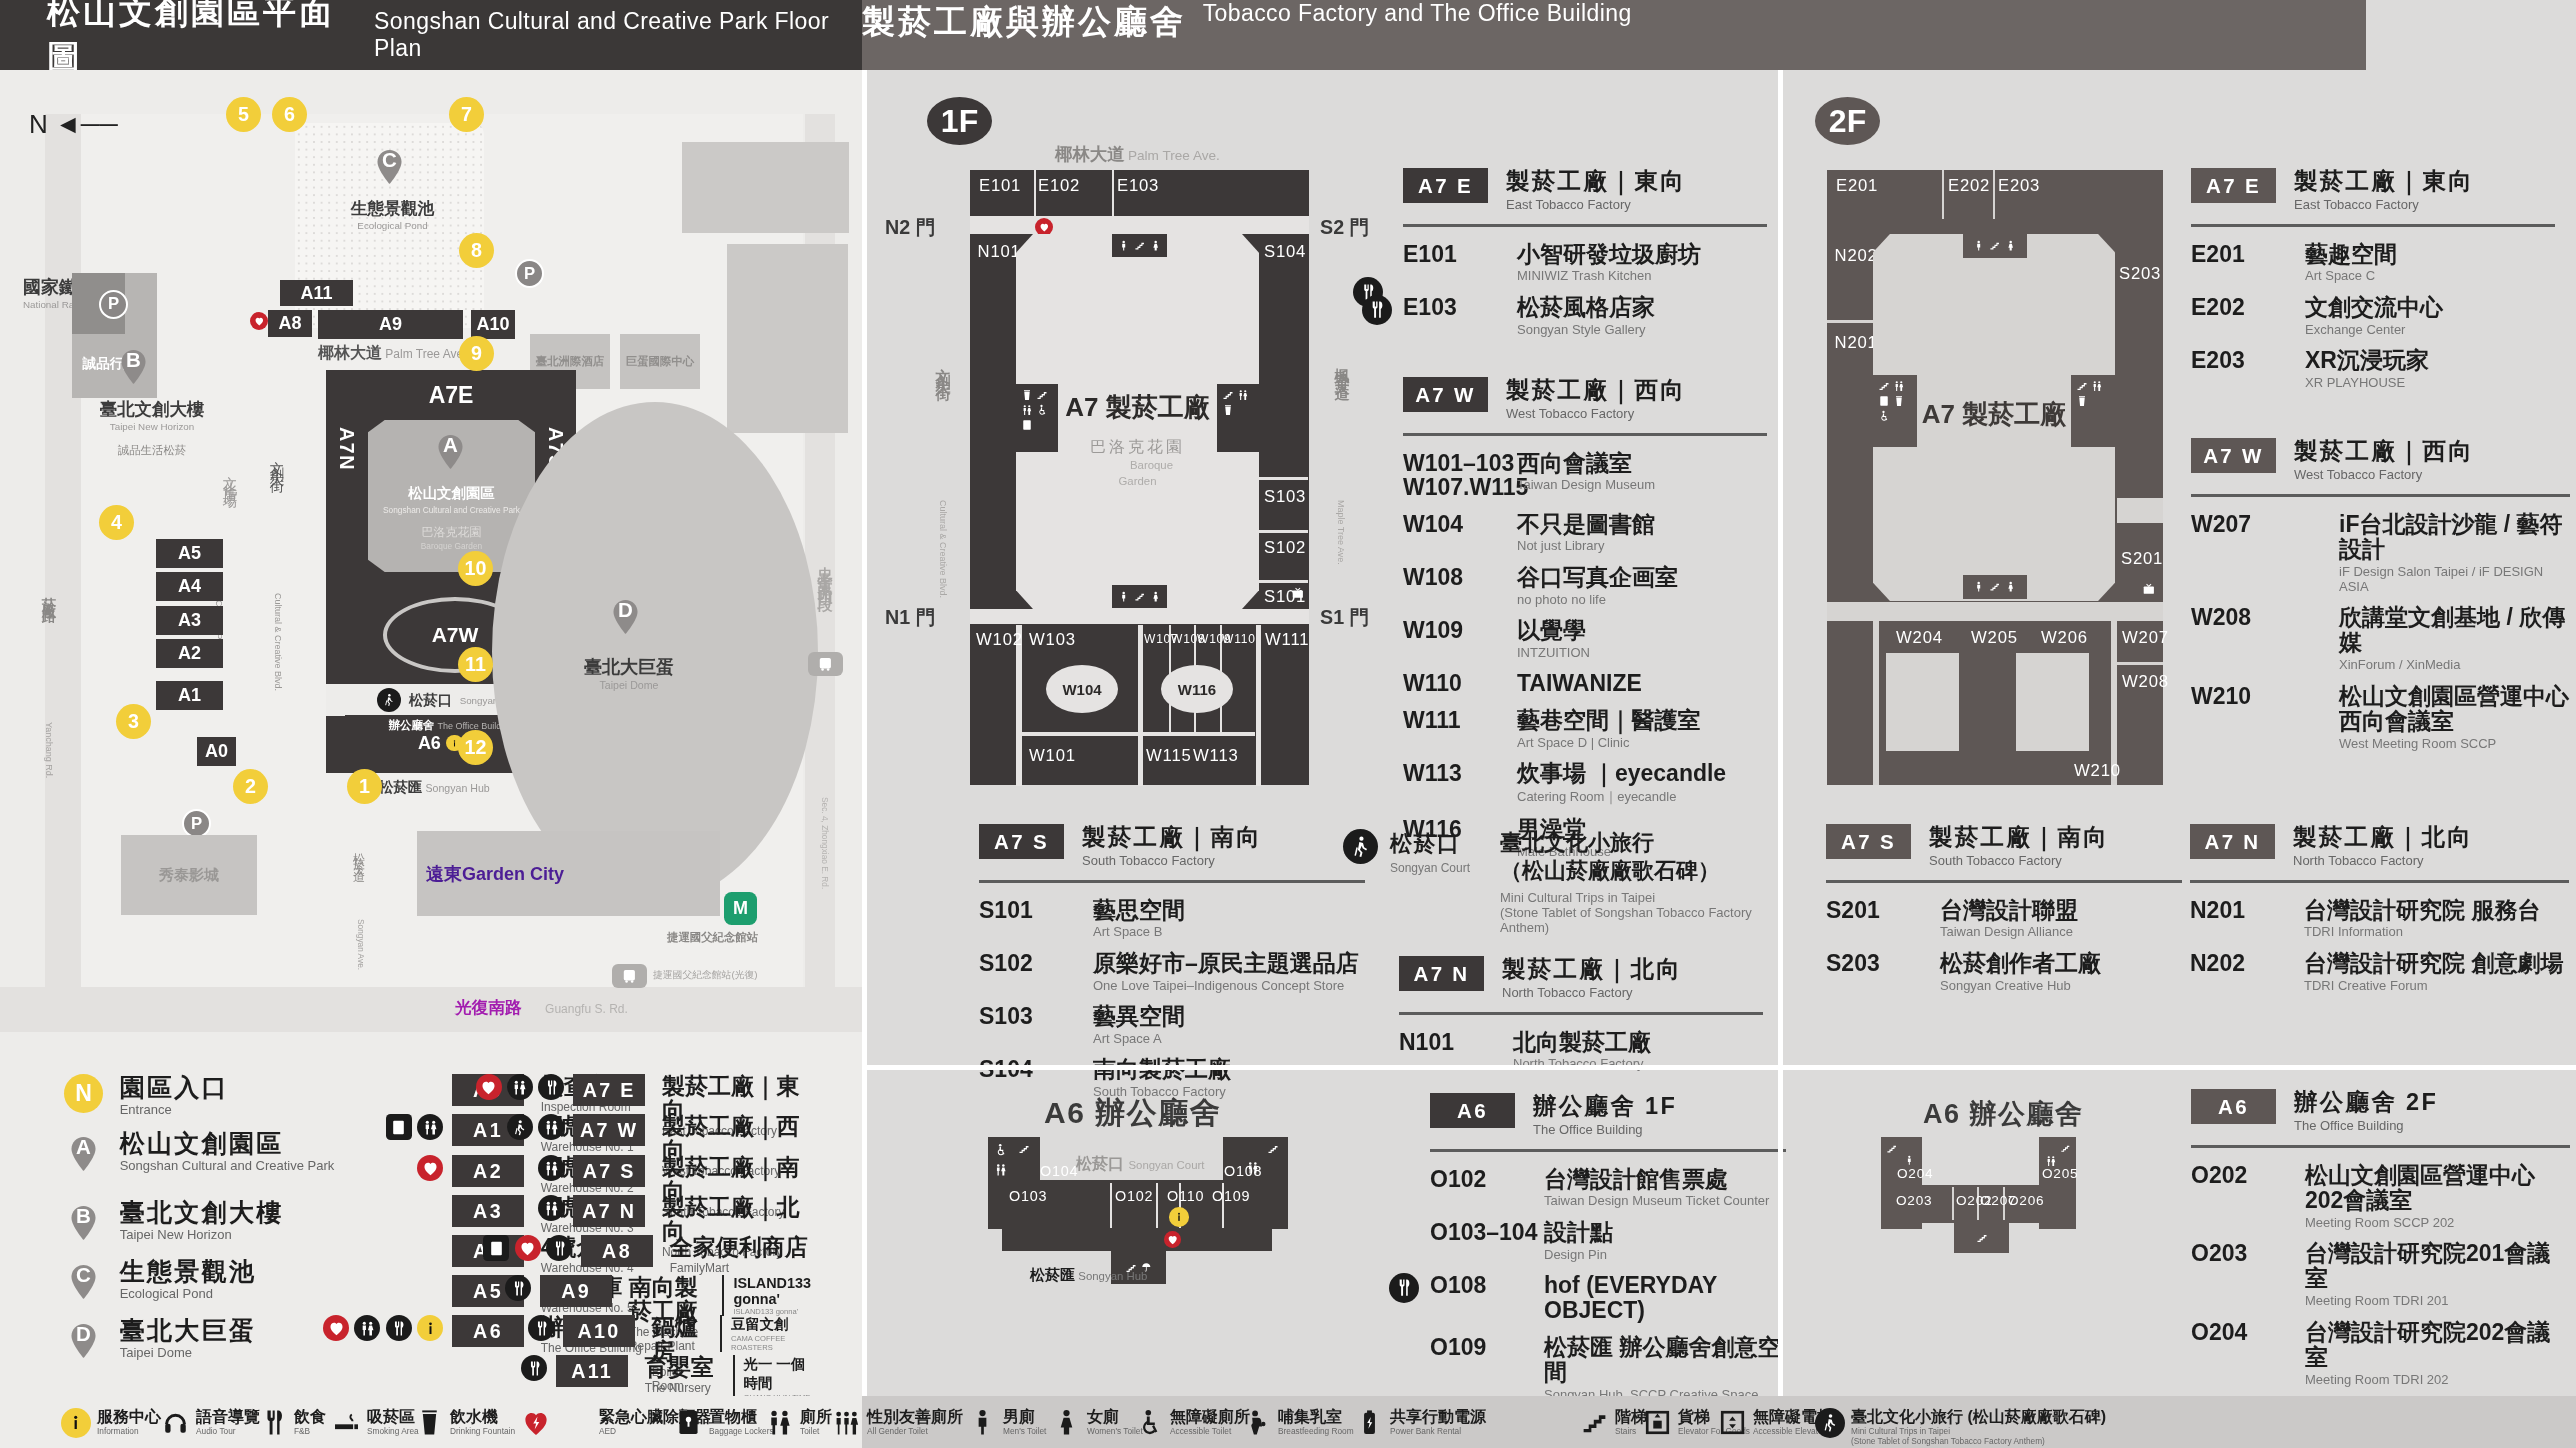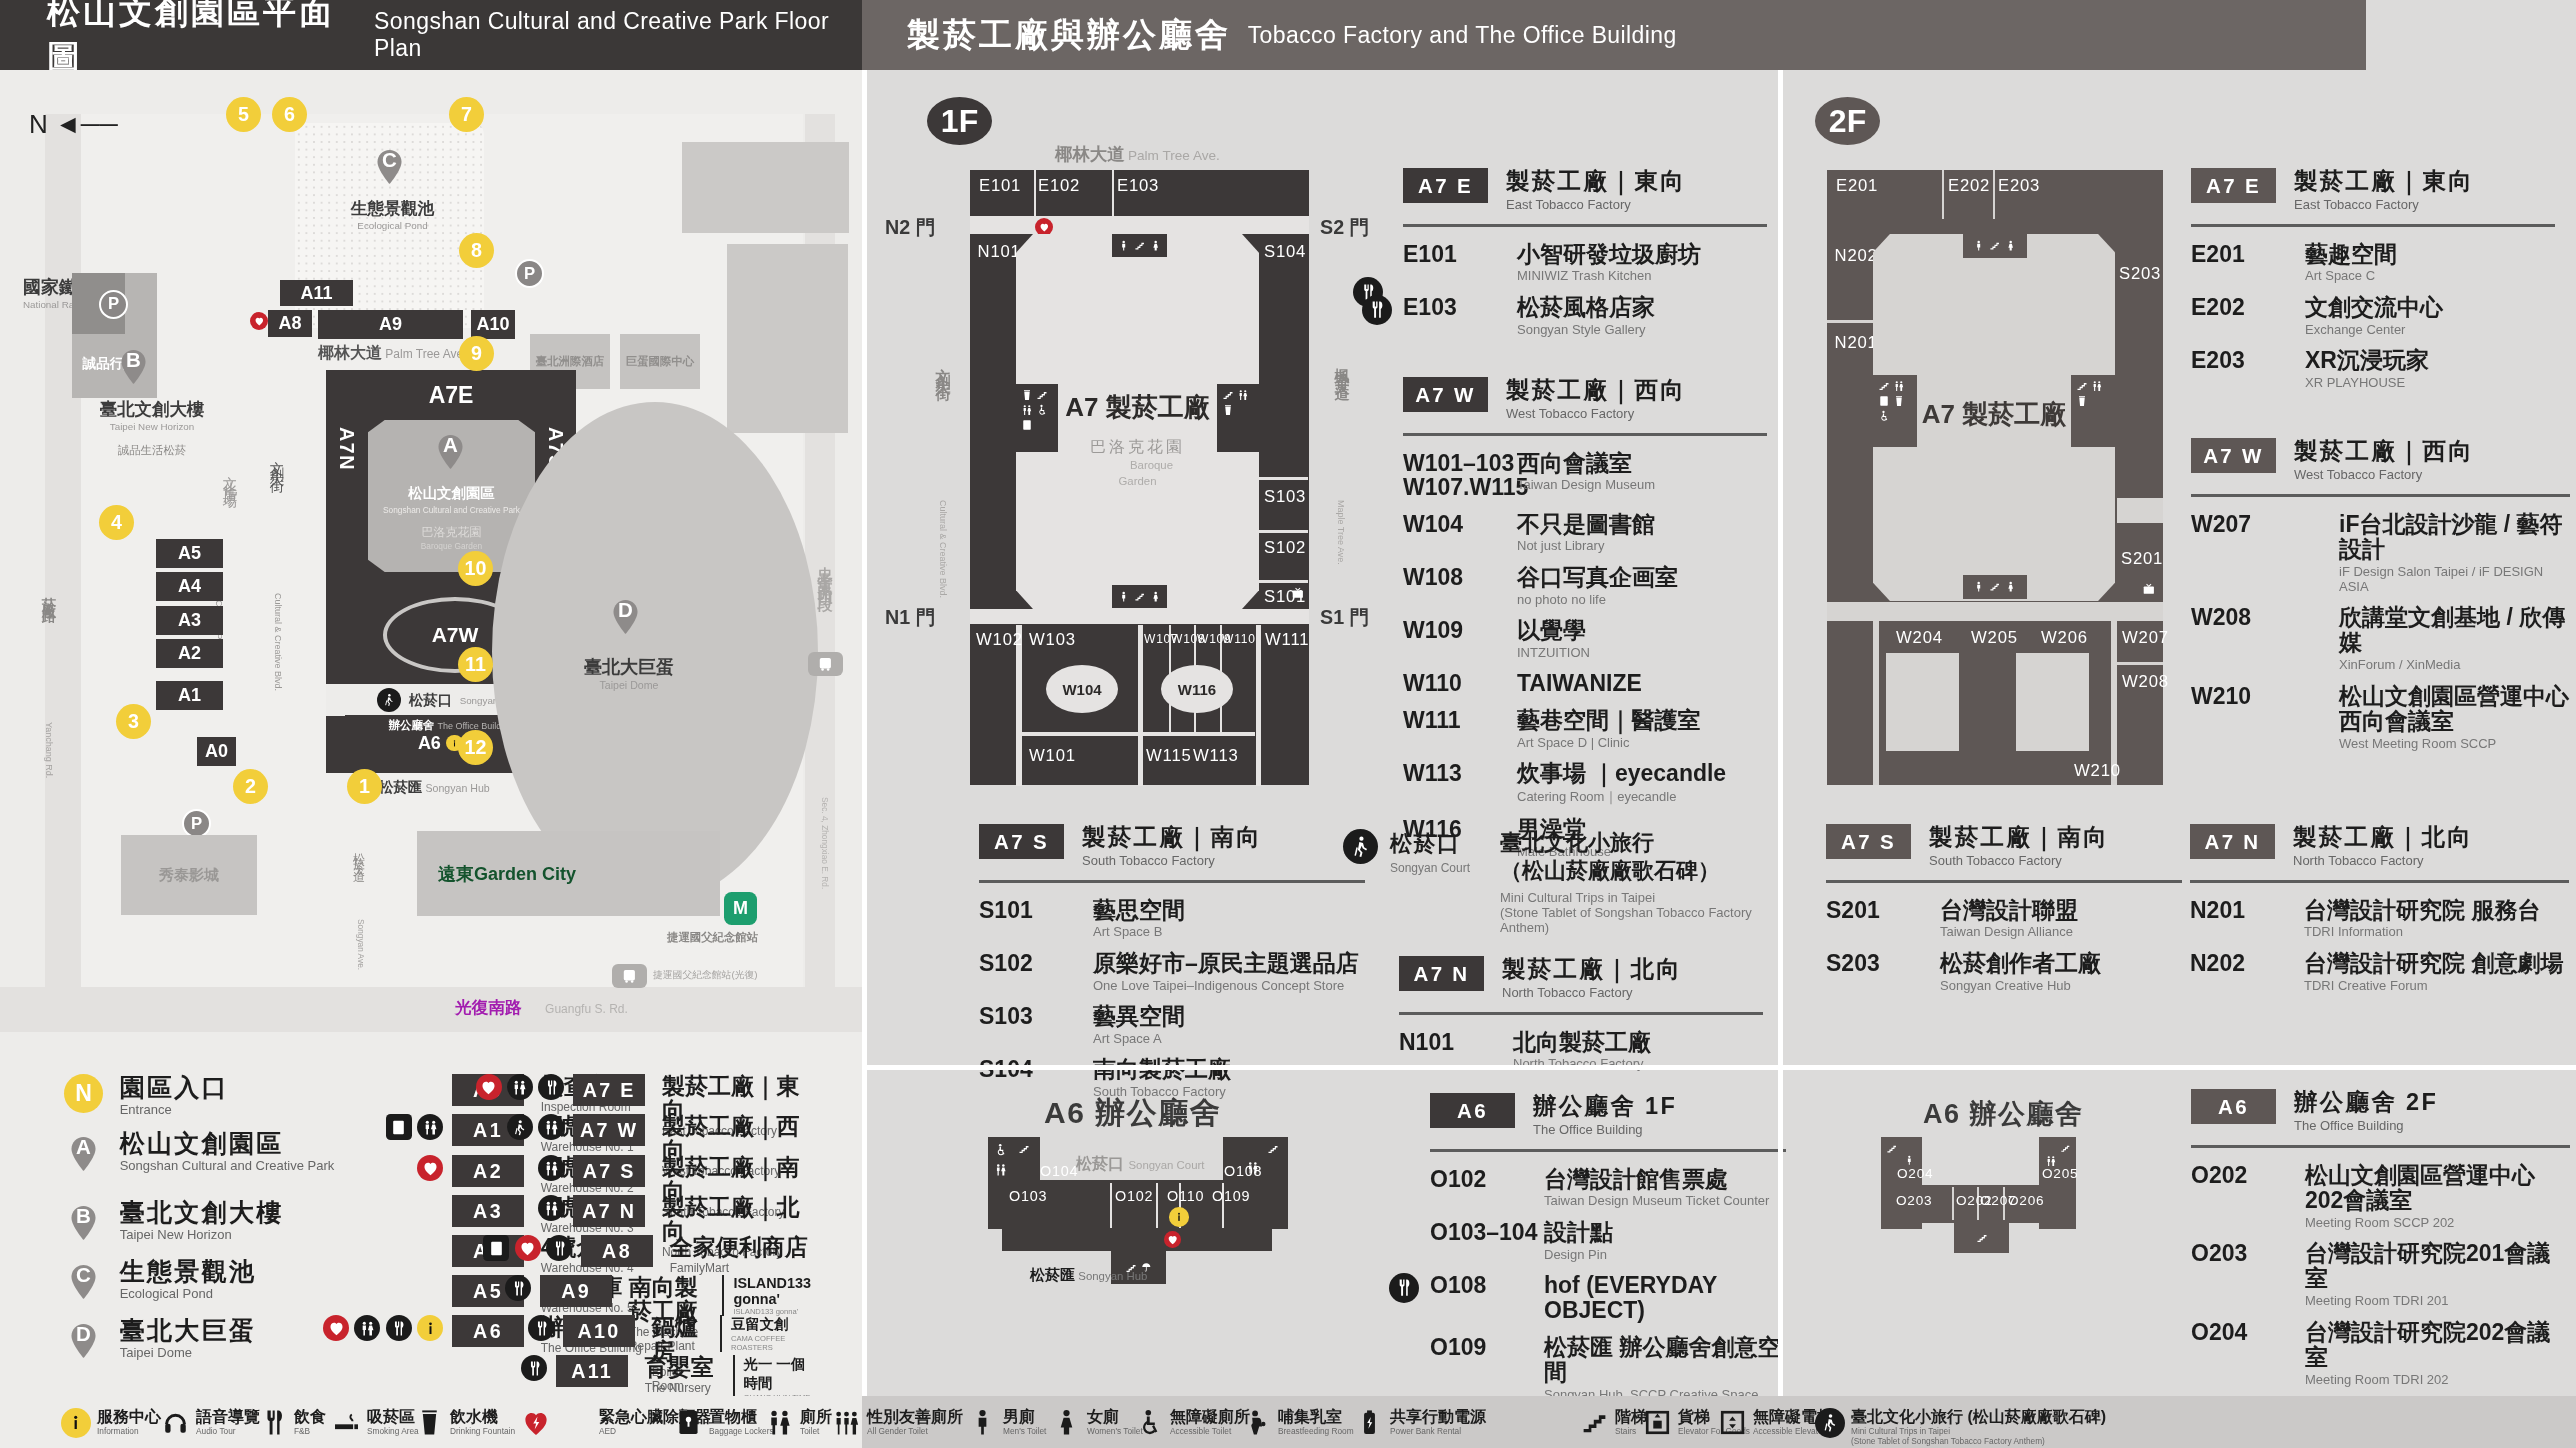--- a/index.html
+++ b/index.html
@@ -1,21 +1,21 @@
 <!DOCTYPE html>
 <html style="font-size:12px"><head>
 <meta charset="utf-8">
 <style>
   html,body{margin:0;padding:0;background:#888;}
   body{width:2576px;height:1449px;font-family:"Liberation Sans","DejaVu Sans",sans-serif;}
   #canvas{position:relative;width:2576px;height:1449px;overflow:hidden;background:#dcdbda;}
   .abs{position:absolute;}
   
   #hdrL{left:0;top:0;width:862px;height:70px;background:#3b3837;color:#fff;display:flex;align-items:center;padding-left:47px;box-sizing:border-box;}
-  #hdrR{left:862px;top:0;width:1504px;height:70px;background:#6c6664;color:#fff;display:flex;align-items:center;padding-left:45px;box-sizing:border-box;}
+  #hdrR{left:862px;top:0;width:1504px;height:70px;background:#6c6664;color:#fff;display:flex;box-sizing:border-box;}
   .h-zh{font-size:33px;font-weight:bold;letter-spacing:3px;}
   .h-en{font-size:23px;margin-left:16.7px;letter-spacing:0.4px;}
   
   #mapPanel{left:0;top:70px;width:862px;height:1326px;background:#edecea;}
   #stripL{left:0;top:1396px;width:862px;height:53px;background:#edecea;}
   #stripR{left:862px;top:1396px;width:1714px;height:53px;background:#cbc9c8;}
   .divider{background:#fff;}
   
   .zh-b{font-weight:bold;color:#1d1d1d;}
   .gray{color:#777;}
@@ -281,21 +281,21 @@
           </svg>
         </span><span class="lt">D</span></div>
     <div class="abs" style="left:561px;top:585px;width:136px;text-align:center;">
       <div class="mlabel-zh" style="font-size:18px;">臺北大巨蛋</div>
       <div class="mlabel-en" style="font-size:10.6px;">Taipei Dome</div>
     </div>
 
     <div class="abs" style="left:121px;top:765px;width:136px;height:80px;background:#c6c4c2;color:#9a9896;font-size:15px;font-weight:bold;display:flex;align-items:center;justify-content:center;">
         <span>秀泰影城</span>
       </div>
-    <div class="abs" style="left:417px;top:761px;width:303px;height:85px;background:#c6c4c2;color:#14532d;font-size:18px;font-weight:bold;display:flex;align-items:center;padding-left:21px;box-sizing:border-box;">
+    <div class="abs" style="left:417px;top:761px;width:303px;height:85px;background:#c6c4c2;color:#4c1d95;font-size:18px;font-weight:bold;display:flex;align-items:center;padding-left:9px;box-sizing:border-box;">
         <span>遠東Garden City</span>
       </div>
 
     <div class="abs" style="left:724px;top:822px;width:33px;height:33px;background:#1d9e6e;border-radius:7.6px;color:#fff;font-weight:bold;font-size:18px;display:flex;align-items:center;justify-content:center;">
         <span>M</span>
       </div>
     <div class="abs" style="left:667px;top:860px;color:#8a8886;font-size:11.4px;font-weight:bold;">捷運國父紀念館站</div>
     <div class="abs" style="left:612px;top:894px;width:35px;height:24px;background:#b0aeac;border-radius:6px;color:#fff;display:flex;align-items:center;justify-content:center;">
         <span class="ic" style="width:16.7px;height:16.7px;">
           <svg viewBox="0 0 24 24" fill="currentColor">

